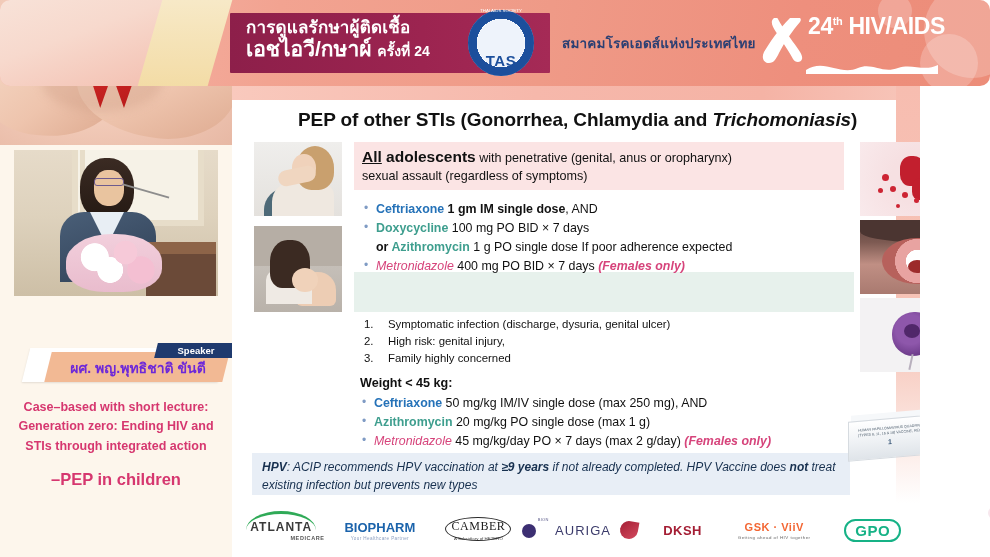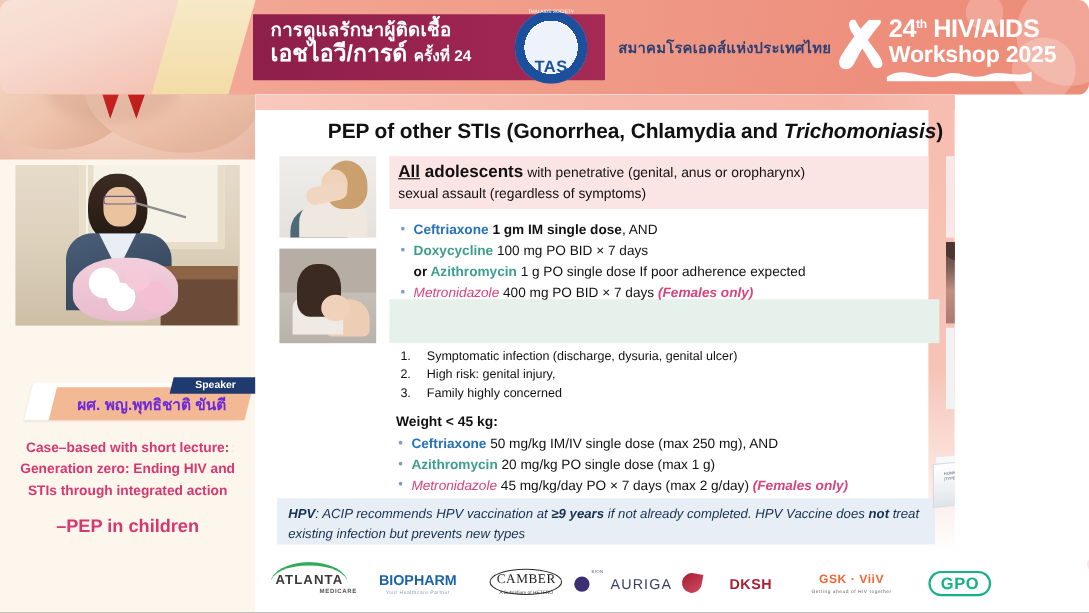--- a/index.html
+++ b/index.html
@@ -87,21 +87,21 @@
   .sc-navy{position:absolute;left:130px;top:-5px;width:80px;height:15px;background:#1f3a6e;transform:skewX(-14deg);}
   .sc-navy span{display:block;transform:skewX(14deg);color:#fff;font-size:9.5px;font-weight:bold;text-align:center;line-height:15px;}
   .sc-name{position:absolute;left:26px;top:9px;width:172px;text-align:center;color:#6d28d9;
     font-size:14px;font-weight:bold;}
   .talk-title{position:absolute;left:10px;top:398px;width:212px;text-align:center;
     color:#d6376f;font-size:12.5px;font-weight:bold;line-height:1.55;}
   .talk-sub{position:absolute;left:10px;top:470px;width:212px;text-align:center;
     color:#d6376f;font-size:16.5px;font-weight:bold;}
 
   
-  .slide{position:absolute;left:232px;top:86px;width:636px;height:417px;background:#fff;overflow:hidden;}
+  .slide{position:absolute;left:232px;top:86px;width:688px;height:417px;background:#fff;overflow:hidden;}
   .slide-pinkband{position:absolute;left:0;top:0;width:758px;height:14px;
     background:linear-gradient(90deg,#f9c9bd 0%,#f6b8ab 40%,#f5b3a5 70%,#f8cfc4 100%);}
   .slide-pinkedge{position:absolute;right:0;top:0;width:24px;height:417px;
     background:linear-gradient(180deg,#f7bdb0,#f6c4b7 60%,#ffffff 100%);}
   .slide-title{position:absolute;left:66px;top:23px;font-size:19px;font-weight:bold;color:#111;letter-spacing:-.1px;}
   .slide-title i{font-style:italic;}
 
   .pinkbox{position:absolute;left:122px;top:56px;width:490px;height:48px;background:#fbe4e4;}
   .greenbox{position:absolute;left:122px;top:186px;width:500px;height:40px;background:#e7f1ec;}
   .bluebox{position:absolute;left:20px;top:367px;width:598px;height:42px;background:#e8eef6;}
@@ -250,21 +250,21 @@
   <div class="banner">
     <div class="lwhite"></div>
     <div class="diagY"></div>
     <div class="virus v1"></div>
     <div class="virus v2"></div>
     <div class="virus v3"></div>
 
     <div class="thai-title">
       <div class="l1">การดูแลรักษาผู้ติดเชื้อ</div>
       <div class="l2">
-        <span>เอชไอวี/การด์</span>
+        <span>เอชไอวี/กษาผ์</span>
         <span class="sm">ครั้งที่ 24</span>
       </div>
     </div>
 
     <div class="tas-logo">
       <div class="arc"></div>
       <div class="tas-arcs">THAI AIDS SOCIETY</div>
       <div class="inner">
         <div class="tastxt">TAS</div>
         <div class="ribbon"></div>
@@ -272,21 +272,20 @@
     </div>
 
     <div class="assoc-thai">สมาคมโรคเอดส์แห่งประเทศไทย</div>
 
     <div class="ws-logo">
       <svg class="ws-ribbon" viewBox="0 0 44 46">
         <path d="M30 0 C18 12 10 24 4 34 C1 40 4 45 9 45 C14 45 16 41 19 35 C24 25 33 12 40 4 C42 1 40 -1 38 0 Z" fill="#ffffff"></path>
         <path d="M14 0 C10 3 12 8 16 14 C22 23 30 35 33 41 C35 45 41 45 42 41 C43 37 39 32 33 24 C26 14 20 5 18 1 C17 -1 15 -1 14 0 Z" fill="#ffffff"></path>
       </svg>
       <div class="ws-l1"><span>24</span><sup>th</sup><span> HIV/AIDS</span></div>
-      <div class="ws-l2">Workshop 2025</div>
       <svg class="ws-swoosh" viewBox="0 0 132 12">
         <path d="M0 8 C18 -4 34 14 52 6 C66 0 76 12 92 6 C106 1 118 10 132 3 L132 12 L0 12 Z" fill="#ffffff"></path>
       </svg>
     </div>
   </div>
 
   <div class="slide">
     <div class="slide-pinkband"></div>
     <div class="slide-pinkedge"></div>
 

